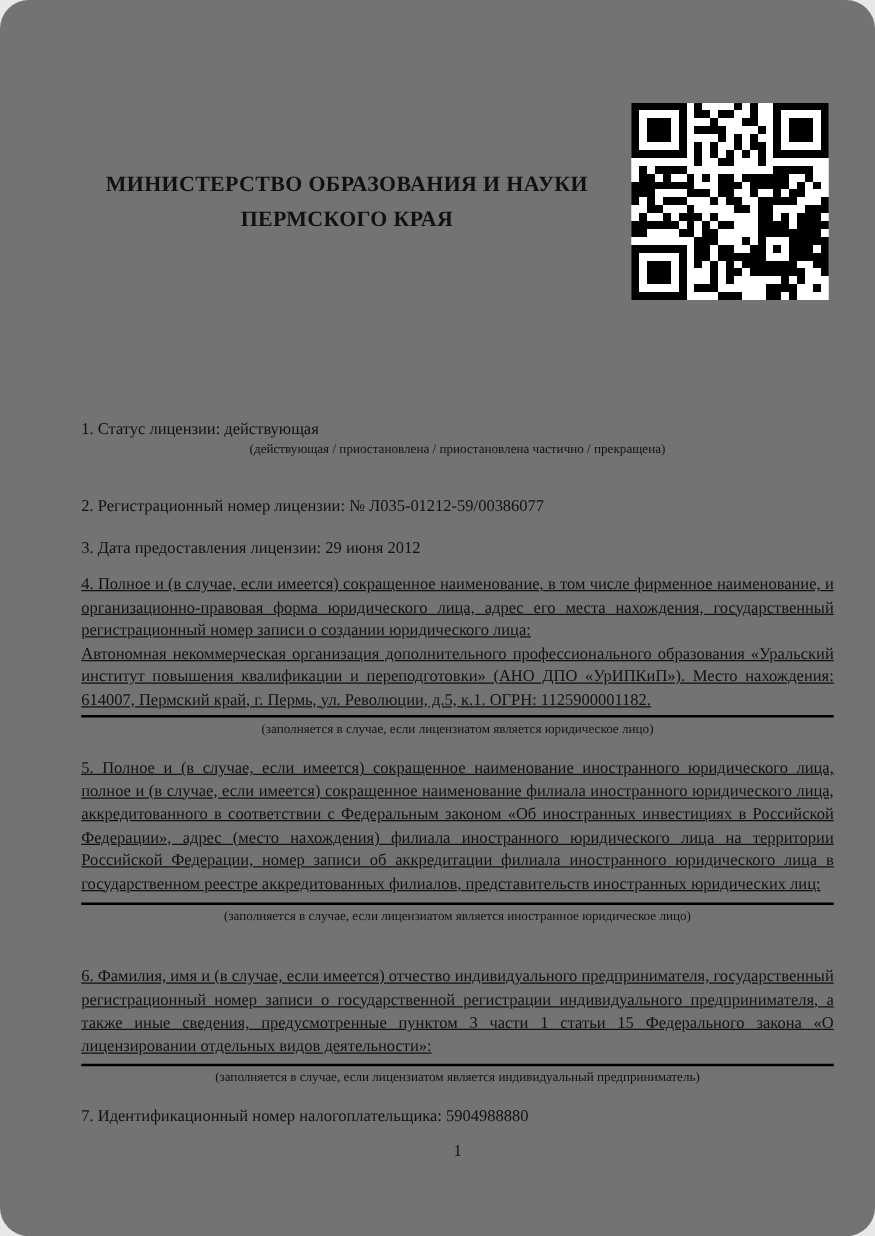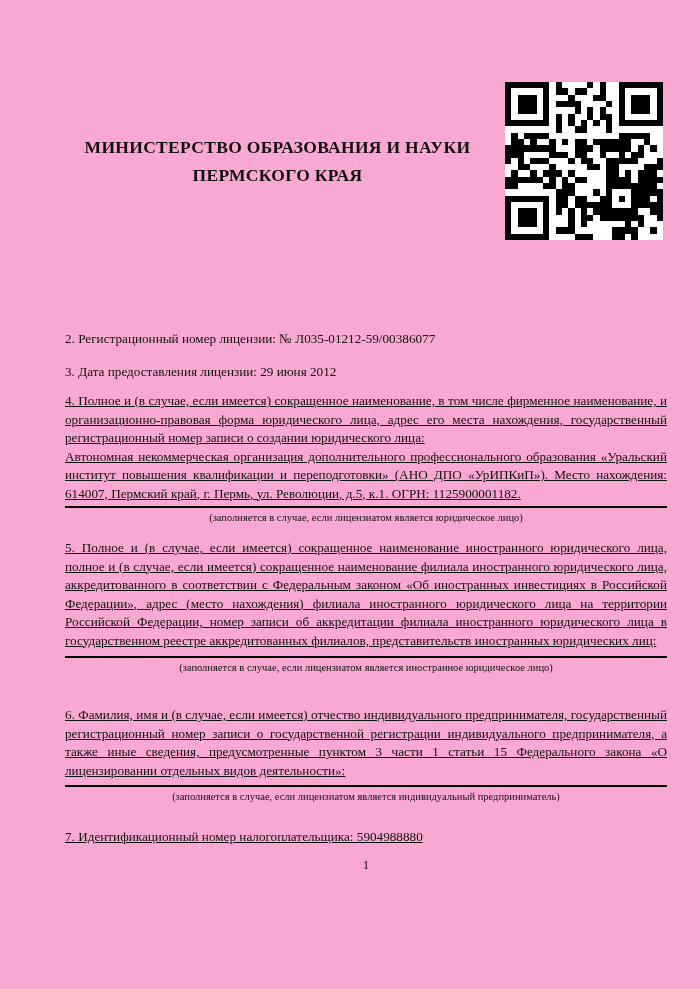--- a/index.html
+++ b/index.html
@@ -1,24 +1,25 @@
 <!DOCTYPE html>
 <html><head>
 <meta charset="utf-8">
 <style>
   html, body { margin: 0; padding: 0; background: #e8e8e8; }
   .page {
     position: relative;
     width: 700px;
     height: 989px;
     margin: 0 auto;
-    background: #f9a8d4;
+    background: #737373;
     color: #111111;
     font-family: "Liberation Serif", "DejaVu Serif", serif;
     overflow: hidden;
+    border-radius: 23px;
   }
   
   .header {
     position: absolute;
     top: 133px;
     left: 65px;
     width: 425px;
     text-align: center;
   }
   .ministry-name {
@@ -62,21 +63,21 @@
     height: 2px;
     background: #000000;
     width: 100%;
   }
   .mt-item1 { margin-top: 33px; }
   .mt-item2 { margin-top: 29px; }
   .mt-item3 { margin-top: 14px; }
   .mt-item4 { margin-top: 11px; }
   .mt-item5 { margin-top: 15px; }
   .mt-item6 { margin-top: 32px; }
-  .mt-item7 { margin-top: 24px; text-decoration: underline; }
+  .mt-item7 { margin-top: 14px; }
   .rule-tight { margin-top: 3px; }
   .rule-gap-5 { margin-top: 5px; }
   .rule-gap-6 { margin-top: 6px; }
   .page-number {
     margin-top: 9px;
     text-align: center;
     font-size: 13.2px;
     line-height: 19px;
   }
 </style>
@@ -423,20 +424,24 @@
       <rect x="17" y="24" width="1" height="1" fill="#000"></rect>
       <rect x="18" y="24" width="1" height="1" fill="#000"></rect>
       <rect x="20" y="24" width="1" height="1" fill="#000"></rect>
     </svg>
 
   <div class="content">
 
     <div class="doc-title">
     </div>
 
+    <div class="mt-item1">
+      <div class="item-line">1. Статус лицензии: действующая</div>
+      <div class="caption" style="margin-top:1px">(действующая / приостановлена / приостановлена частично / прекращена)</div>
+    </div>
 
     <div class="mt-item2">
       <div class="item-line">2. Регистрационный номер лицензии: № Л035-01212-59/00386077</div>
     </div>
 
     <div class="mt-item3">
       <div class="item-line">3. Дата предоставления лицензии: 29 июня 2012</div>
     </div>
 
     <div class="mt-item4">

